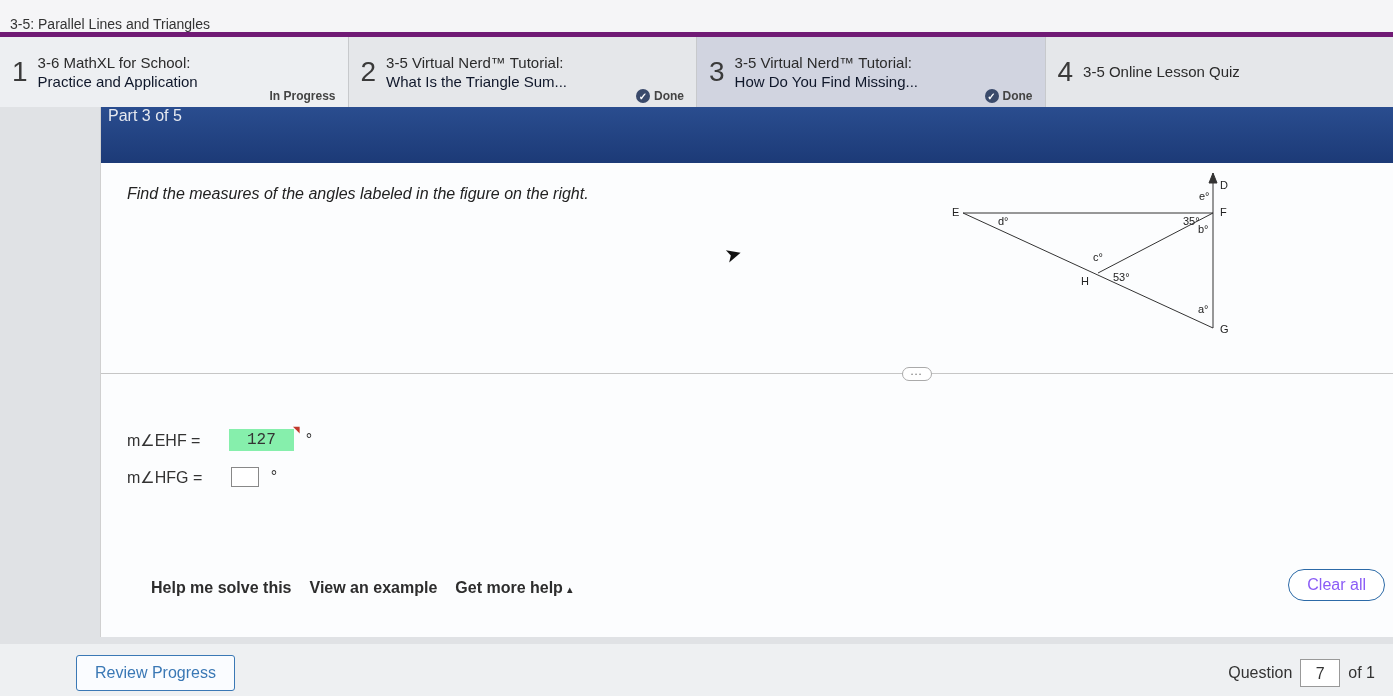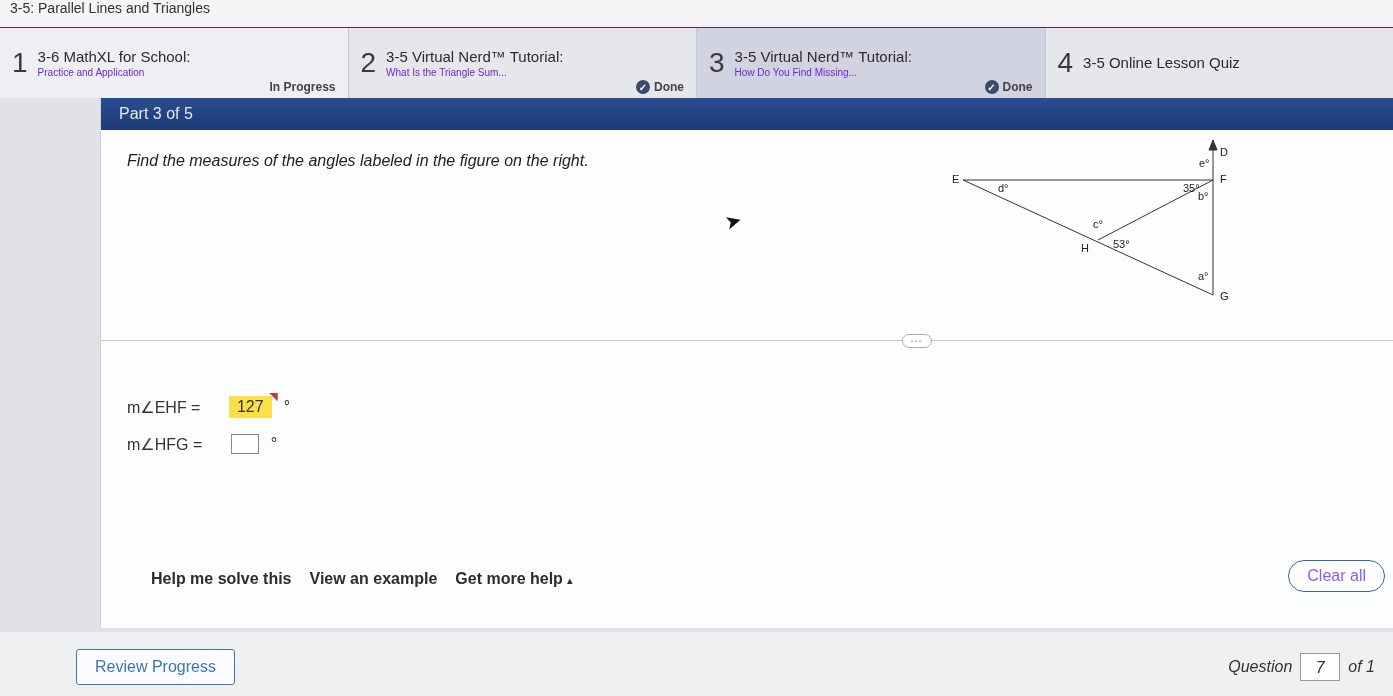--- a/index.html
+++ b/index.html
@@ -8,22 +8,22 @@
     background: #e0e2e5;
     width: 1393px;
     height: 696px;
     overflow: hidden;
     font-size: 14px;
     color: #333;
   }
   .top-strip {
     height: 28px;
     background: #f5f5f7;
-    border-bottom: 1px solid #701a75;
-    padding: 0 10px;
+    border-bottom: 5px solid #701a75;
+    padding: 16px 10px;
   }
   .tabs {
     display: flex;
     height: 70px;
     background: #e5e7ea;
   }
   .tab {
     flex: 1 1 0;
     display: flex;
     align-items: center;
@@ -36,21 +36,21 @@
   .tab:last-child { border-right: none; }
   .tab.active { background: #edeff2; }
   .tab.done { background: #d1d4e0; }
   .tab-num {
     font-size: 28px;
     font-weight: 400;
     color: #3a3a3a;
   }
   .tab-body { flex: 1; line-height: 1.3; }
   .tab-title { font-size: 15px; color: #2b2b2b; }
-  .tab-sub   { font-size: 10px; color: #6d28d9; }
+  .tab-sub   { font-size: 15px; color: #0f172a; }
   .tab-status {
     font-size: 12px;
     font-weight: bold;
     color: #444;
     display: flex;
     align-items: center;
     gap: 4px;
     white-space: nowrap;
     margin-top: 48px;
   }
@@ -68,24 +68,23 @@
     margin: 0 0 0 100px;
     background: #fcfdfe;
     height: 530px;
     position: relative;
     border-left: 1px solid #d0d0d0;
   }
   .part-bar {
     background: #1c3a77;
     background: linear-gradient(#2a4d8f,#1c3a77);
     color: #e6e9f0;
-    height: 32px;
-    display: flex;
-    align-items: center;
-    padding-left: 18px;
+    height: 56px;
+    display: flex;
+    padding-left: 7px;
     font-size: 16px;
   }
   .question-zone {
     padding: 22px 26px 0 26px;
     position: relative;
     height: 210px;
   }
   .prompt { font-size: 16px; color: #222; font-style: italic; }
   .figure {
     position: absolute;
@@ -114,23 +113,24 @@
     text-align: center;
     line-height: 12px;
     letter-spacing: 2px;
   }
   .answers {
     padding: 55px 26px 0 26px;
     font-size: 16px;
   }
   .ans-row { margin-bottom: 16px; display: flex; align-items: center; gap: 12px; }
   .prev-val {
-    background: #fde047;
-    padding: 2px 8px;
-    position: relative;
+    background: #86efac;
+    padding: 2px 18px;
+    position: relative;
+    font-family: Liberation Mono, monospace;
   }
   .flag {
     position: absolute;
     top: -6px; right: -6px;
     color: #c0392b;
     font-size: 11px;
   }
   .ans-input {
     width: 28px;
     height: 20px;
@@ -158,21 +158,21 @@
     color: #8b5cf6;
     background: #fff;
     border-radius: 18px;
     padding: 6px 18px;
     font-size: 16px;
     cursor: pointer;
   }
   .footer {
     position: absolute;
     left: 0; right: 0; bottom: 0;
-    height: 64px;
+    height: 52px;
     padding: 14px 18px 8px 76px;
     display: flex;
     justify-content: space-between;
     align-items: center;
     background: #eef0f2;
   }
   .review-btn {
     border: 1.5px solid #3a78b5;
     color: #3a78b5;
     background: #fafcff;
@@ -180,21 +180,20 @@
     font-size: 16px;
     cursor: pointer;
     border-radius: 3px;
   }
   .q-indicator {
     display: flex;
     align-items: center;
     gap: 8px;
     font-size: 16px;
     color: #333;
-    font-style: italic;
   }
   .q-box {
     width: 40px;
     height: 28px;
     border: 1px solid #999;
     background: #fff;
     text-align: center;
     line-height: 28px;
   }
   .cursor-arrow {

